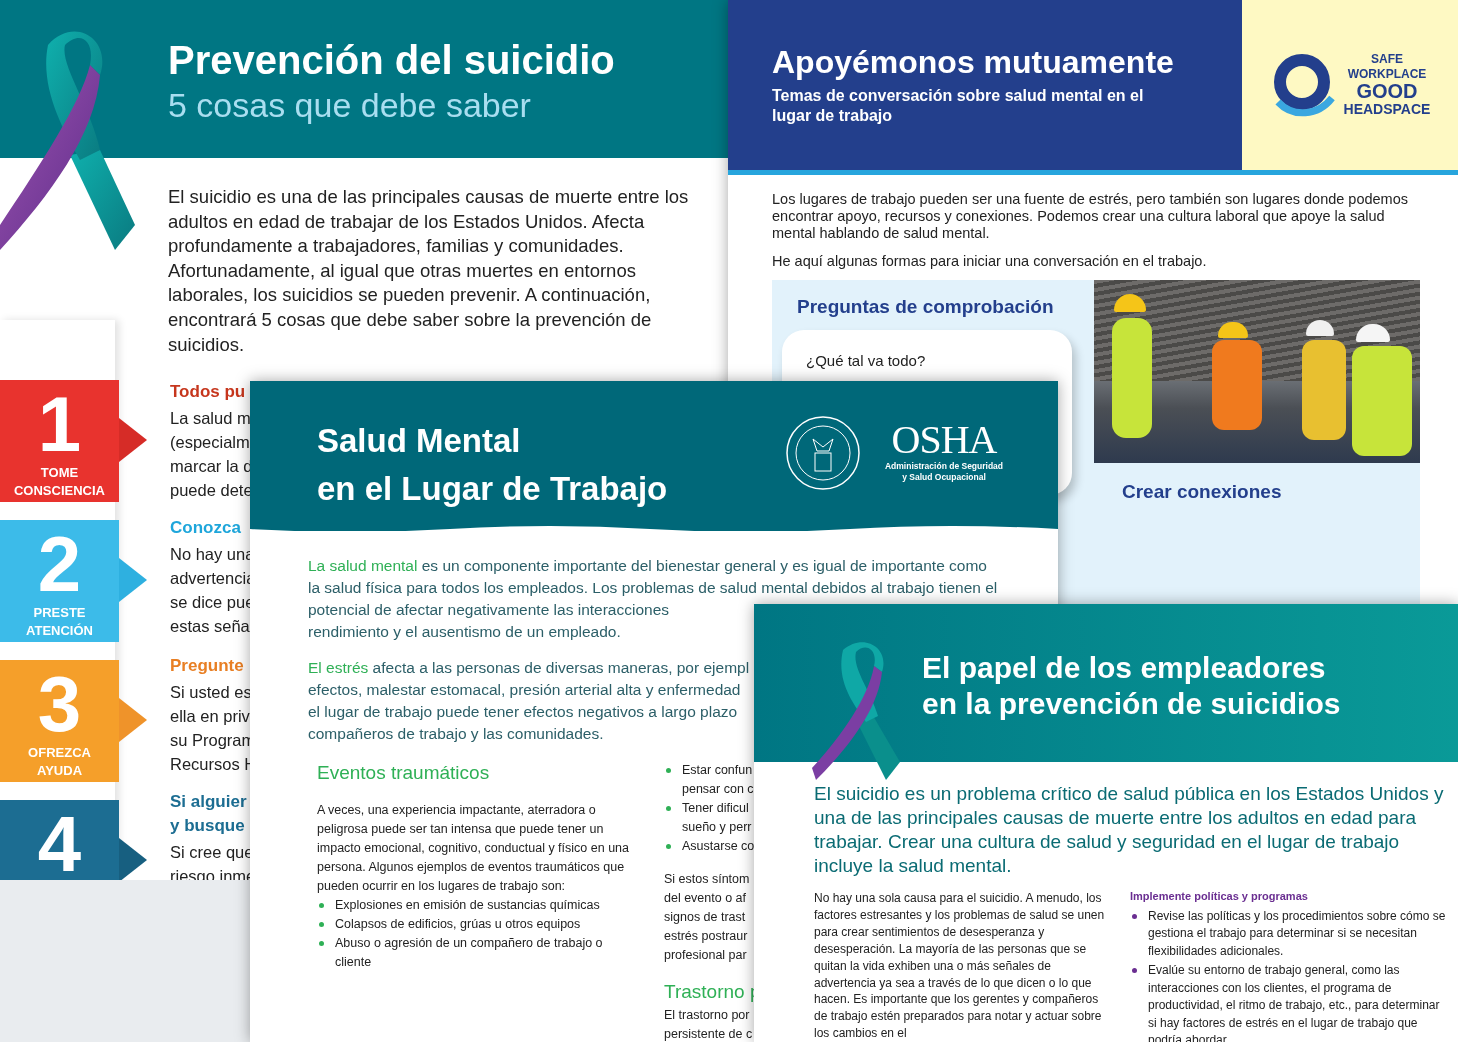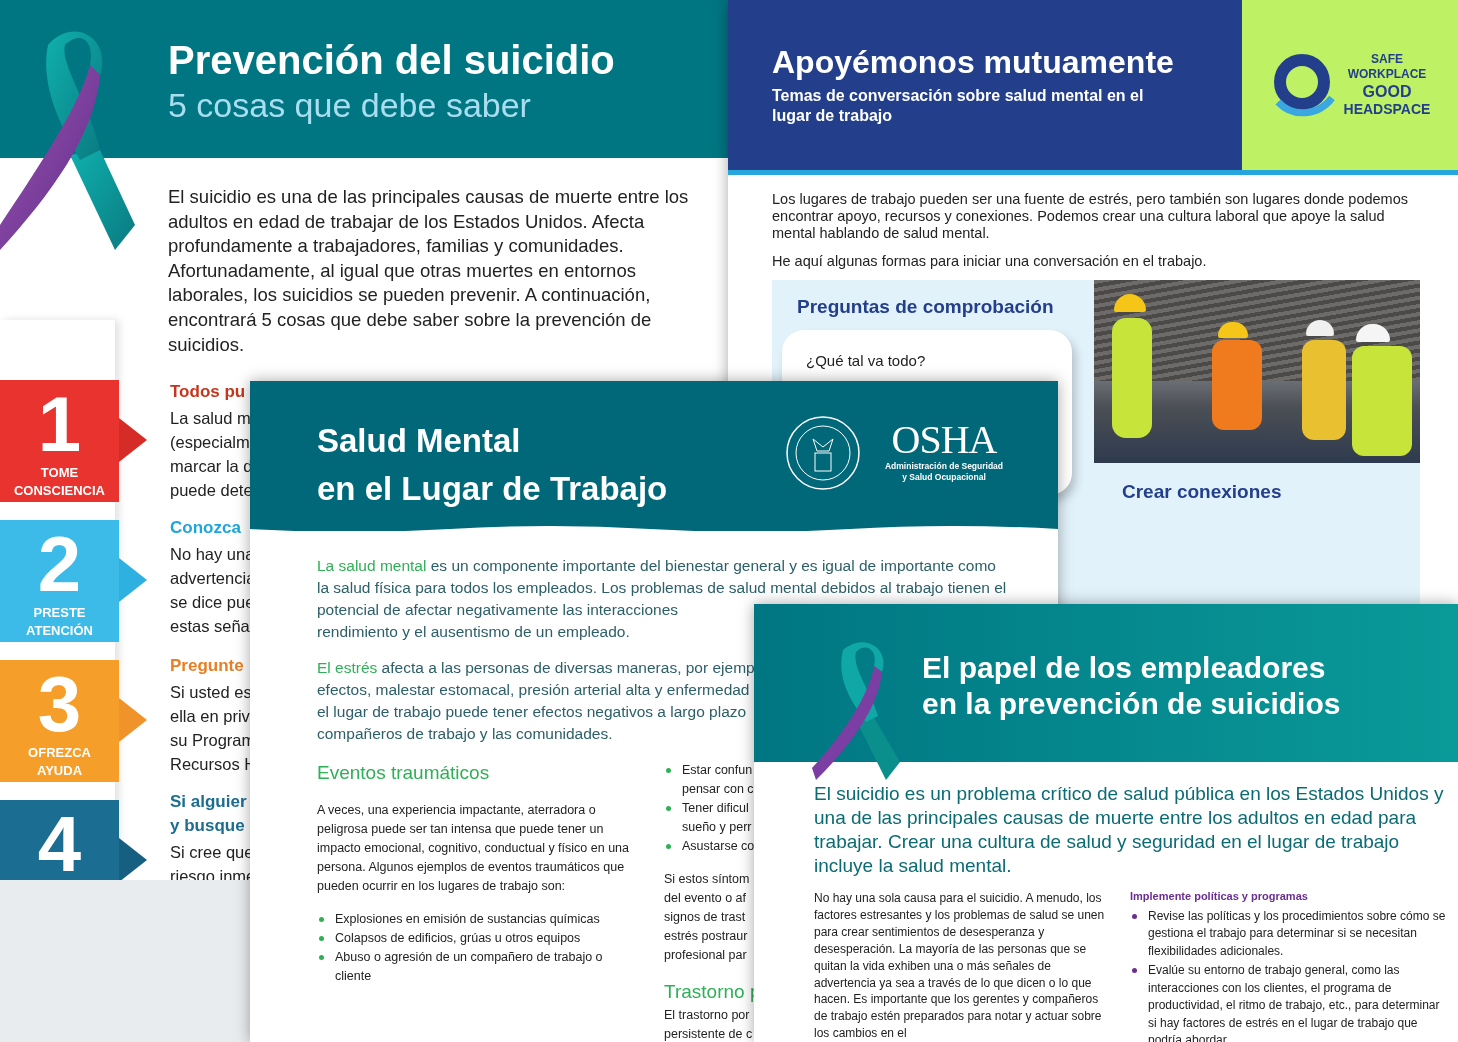--- a/index.html
+++ b/index.html
@@ -15,35 +15,35 @@
 #d1 .sidebar{position:absolute;left:0;top:320px;width:115px;height:722px;background:#fff;box-shadow:4px 0 8px rgba(0,0,0,.12)}
 .step{position:absolute;left:0;width:119px;height:122px;color:#fff;text-align:center}
 .step .num{font-size:78px;font-weight:bold;line-height:80px;margin-top:4px}
 .step .lbl{font-size:13px;font-weight:bold;line-height:18px}
 .step .arr{position:absolute;right:-28px;top:38px;width:0;height:0;border-top:22px solid transparent;border-bottom:22px solid transparent;border-left:28px solid}
 .sec{position:absolute;left:170px;font-size:16.5px;color:#222;line-height:24px}
 .sec h4{font-size:17px;font-weight:bold;margin-bottom:2px}
 
 #d2{left:728px;top:0;width:730px;height:640px}
 #d2 .hdr{position:absolute;left:0;top:0;width:514px;height:170px;background:#233f8c}
-#d2 .logo{position:absolute;left:514px;top:0;width:216px;height:170px;background:#bef264}
+#d2 .logo{position:absolute;left:514px;top:0;width:216px;height:170px;background:#fef9c3}
 #d2 .stripe{position:absolute;left:0;top:170px;width:730px;height:5px;background:#27a5dd}
 #d2 .t1{position:absolute;left:44px;top:44px;color:#fff;font-weight:bold;font-size:32px}
 #d2 .t2{position:absolute;left:44px;top:86px;color:#fff;font-weight:bold;font-size:16px;line-height:20px;width:400px}
 #d2 .p{position:absolute;left:44px;width:660px;font-size:14.5px;line-height:17px;color:#222}
 #d2 .panel{position:absolute;left:44px;top:280px;width:322px;height:360px;background:#e2f2fb}
 #d2 .panel2{position:absolute;left:366px;top:463px;width:326px;height:177px;background:#e2f2fb}
 #d2 .ph{position:absolute;font-size:19px;font-weight:bold;color:#233f8c}
 #d2 .card{position:absolute;background:#fff;border-radius:22px;box-shadow:4px 6px 10px rgba(0,0,0,.2);font-size:15px;color:#222;line-height:18px;padding:18px 24px}
 #d2 .photo{position:absolute;left:366px;top:280px;width:326px;height:183px;background:linear-gradient(180deg,#5b6672 0%,#8a8f94 40%,#4b4f55 70%,#2e3a4e 100%);overflow:hidden}
 
 #d3{left:250px;top:381px;width:808px;height:661px}
 #d3 .hdr{position:absolute;left:0;top:0;width:808px;height:150px;background:#006879}
 #d3 .t1{position:absolute;left:67px;top:36px;color:#fff;font-weight:bold;font-size:33px;line-height:48px}
-#d3 .body{position:absolute;left:67px;width:690px;font-size:15.5px;line-height:22px;color:#2c5f68}
+#d3 .body{position:absolute;left:58px;width:690px;font-size:15.5px;line-height:22px;color:#2c5f68}
 #d3 .green{color:#2fb056}
 #d3 .sub{position:absolute;font-size:19px;color:#2fb056}
 #d3 .col{position:absolute;font-size:12.5px;line-height:19px;color:#222}
 #d3 ul{list-style:none}
 #d3 li{position:relative;padding-left:18px}
 #d3 li:before{content:"";position:absolute;left:2px;top:7px;width:5px;height:5px;border-radius:50%;background:#2fb056}
 
 #d4{left:754px;top:604px;width:704px;height:438px}
 #d4 .hdr{position:absolute;left:0;top:0;width:704px;height:158px;background:linear-gradient(90deg,#007683,#0a9a98)}
 #d4 .t1{position:absolute;left:168px;top:46px;color:#fff;font-weight:bold;font-size:30px;line-height:36px}
@@ -153,21 +153,21 @@
   <div class="t1">Apoyémonos mutuamente</div>
   <div class="t2">Temas de conversación sobre salud mental en el lugar de trabajo</div>
   <div class="logo">
     <svg style="position:absolute;left:26px;top:50px" width="70" height="70" viewBox="0 0 70 70">
       <circle cx="34" cy="32" r="22" fill="none" stroke="#233f8c" stroke-width="12"></circle>
       <path d="M10 52 C25 68 50 66 64 48" fill="none" stroke="#3aa7e0" stroke-width="7"></path>
     </svg>
     <div style="position:absolute;left:100px;top:52px;width:90px;text-align:center;color:#233f8c;font-weight:bold;line-height:15px">
       <div style="font-size:12px">SAFE</div>
       <div style="font-size:12px">WORKPLACE</div>
-      <div style="font-size:16px;line-height:19px">GOOD</div>
+      <div style="font-size:20px;line-height:19px">GOOD</div>
       <div style="font-size:14px;line-height:17px">HEADSPACE</div>
     </div>
   </div>
   <div class="stripe"></div>
   <div class="p" style="top:191px">Los lugares de trabajo pueden ser una fuente de estrés, pero también son lugares donde podemos encontrar apoyo, recursos y conexiones. Podemos crear una cultura laboral que apoye la salud mental hablando de salud mental.</div>
   <div class="p" style="top:253px">He aquí algunas formas para iniciar una conversación en el trabajo.</div>
   <div class="panel">
     <div class="ph" style="left:25px;top:16px">Preguntas de comprobación</div>
     <div class="card" style="left:10px;top:50px;width:290px;height:165px">
       <div style="margin-top:4px">¿Qué tal va todo?</div>
@@ -215,21 +215,21 @@
   </div>
   <div class="body" style="top:276px">
     <span class="green">El estrés</span><span> afecta a las personas de diversas maneras, por ejempl</span><br>
     <span>efectos, malestar estomacal, presión arterial alta y enfermedad</span><br>
     <span>el lugar de trabajo puede tener efectos negativos a largo plazo</span><br>
     <span>compañeros de trabajo y las comunidades.</span>
   </div>
   <div class="sub" style="left:67px;top:381px">Eventos traumáticos</div>
   <div class="col" style="left:67px;top:420px;width:320px">
     <div>A veces, una experiencia impactante, aterradora o peligrosa puede ser tan intensa que puede tener un impacto emocional, cognitivo, conductual y físico en una persona. Algunos ejemplos de eventos traumáticos que pueden ocurrir en los lugares de trabajo son:</div>
-    <ul style="margin-top:14px">
+    <ul style="">
       <li>Explosiones en emisión de sustancias químicas</li>
       <li>Colapsos de edificios, grúas u otros equipos</li>
       <li>Abuso o agresión de un compañero de trabajo o cliente</li>
     </ul>
   </div>
   <div class="col" style="left:414px;top:380px;width:100px">
     <ul>
       <li>Estar confun</li>
       <div style="padding-left:18px">pensar con c</div>
       <li>Tener dificul</li>

